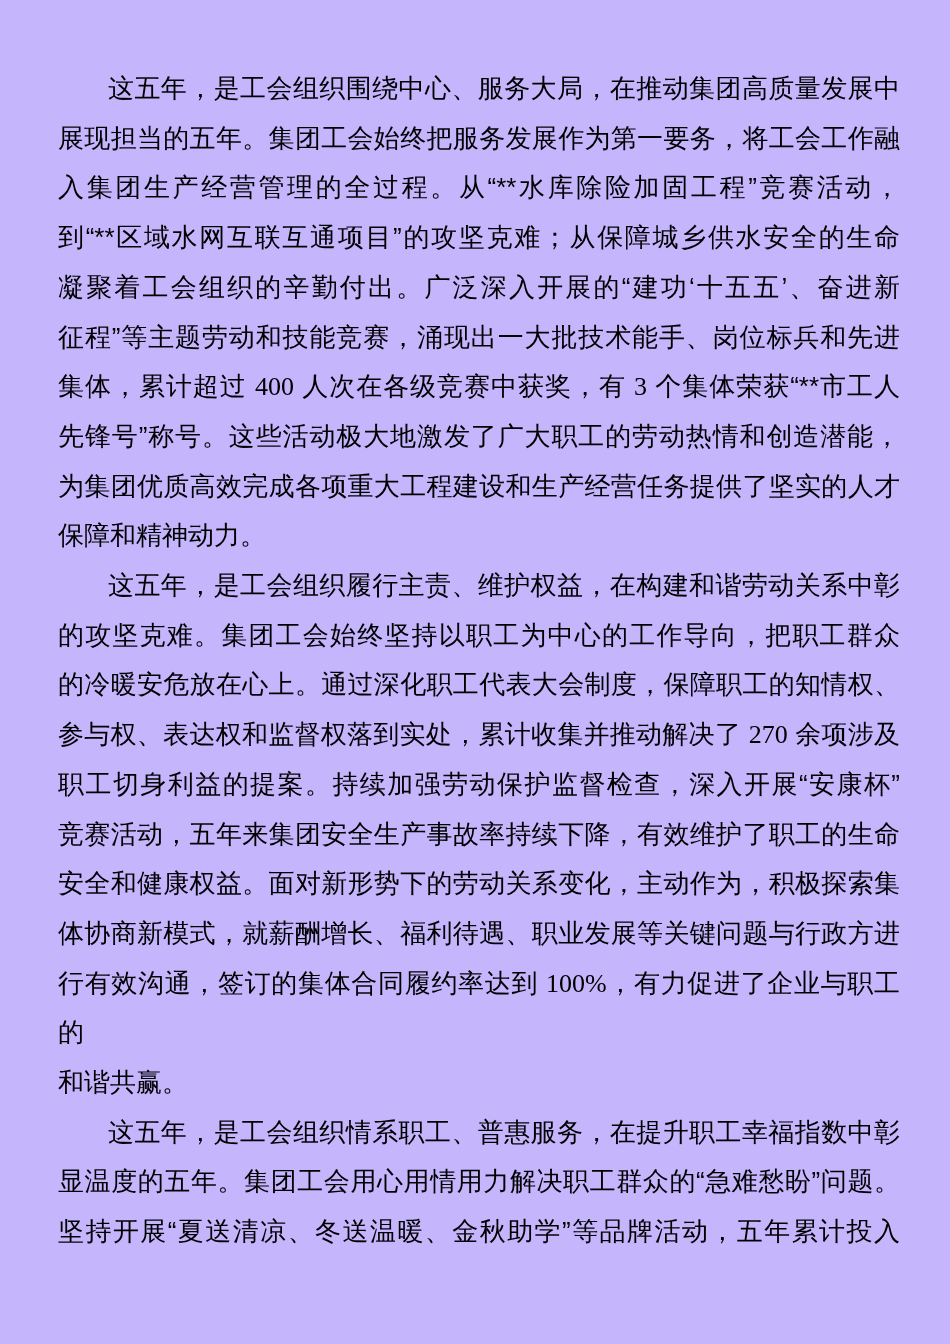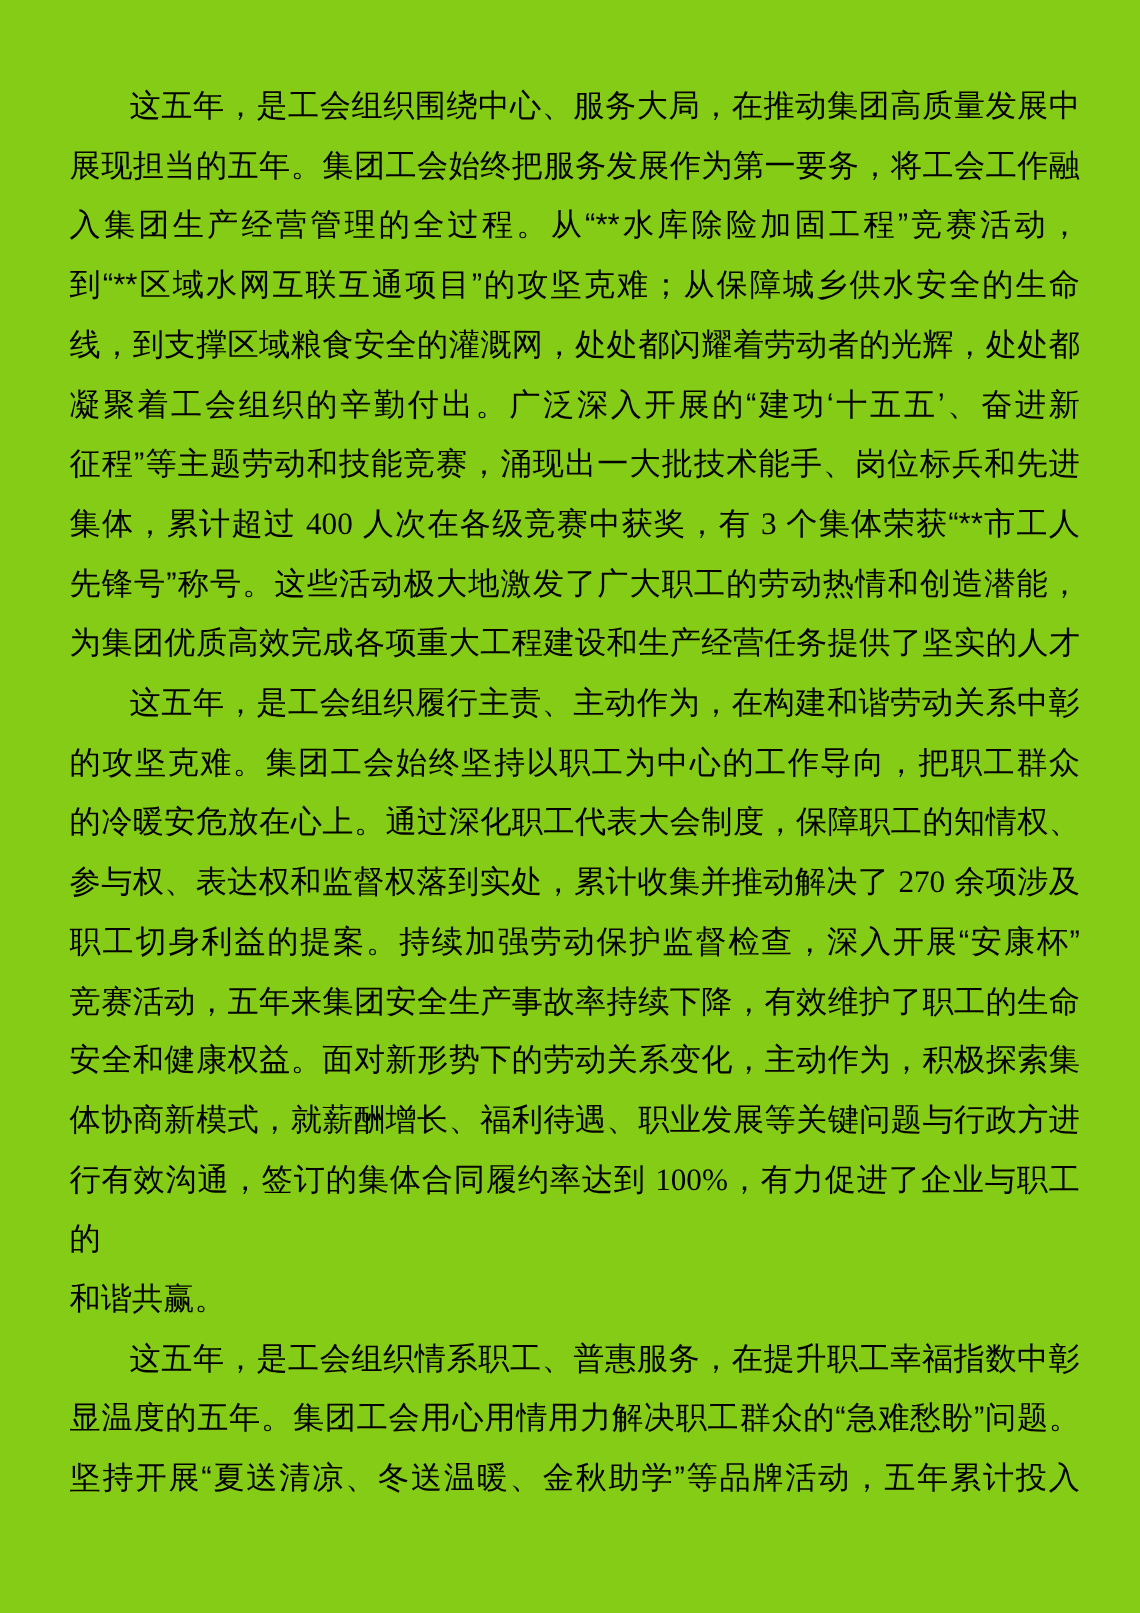--- a/index.html
+++ b/index.html
@@ -5,21 +5,21 @@
   html, body {
     margin: 0;
     padding: 0;
     background: #ffffff;
   }
   .page {
     position: relative;
     width: 950px;
     height: 1344px;
     box-sizing: border-box;
-    background: #84cc16;
+    background: #c4b5fd;
     overflow: hidden;
     padding: 64px 50px 0 58px;
     font-family: "Liberation Sans", sans-serif;
     color: #000000;
   }
   .doc-body {
     width: 100%;
   }
   .paragraph {
     margin: 0;
@@ -49,29 +49,29 @@
 </head>
 <body>
 
 <div class="page">
   <div class="doc-body">
       <div class="paragraph">
         <div class="line indent">这五年，是工会组织围绕中心、服务大局，在推动集团高质量发展中</div>
         <div class="line">展现担当的五年。集团工会始终把服务发展作为第一要务，将工会工作融</div>
         <div class="line">入集团生产经营管理的全过程。从“**水库除险加固工程”竞赛活动，</div>
         <div class="line">到“**区域水网互联互通项目”的攻坚克难；从保障城乡供水安全的生命</div>
-        <div class="line">线，到支撑区域粮食安全的灌溉网，处处都闪耀着劳动者的光辉，处处都</div>
         <div class="line">凝聚着工会组织的辛勤付出。广泛深入开展的“建功‘十五五’、奋进新</div>
         <div class="line">征程”等主题劳动和技能竞赛，涌现出一大批技术能手、岗位标兵和先进</div>
         <div class="line">集体，累计超过 <span class="num">400</span> 人次在各级竞赛中获奖，有 <span class="num">3</span> 个集体荣获“**市工人</div>
         <div class="line">先锋号”称号。这些活动极大地激发了广大职工的劳动热情和创造潜能，</div>
         <div class="line">为集团优质高效完成各项重大工程建设和生产经营任务提供了坚实的人才</div>
+        <div class="line para-end">保障和精神动力。</div>
       </div>
       <div class="paragraph">
-        <div class="line indent">这五年，是工会组织履行主责、主动作为，在构建和谐劳动关系中彰</div>
+        <div class="line indent">这五年，是工会组织履行主责、维护权益，在构建和谐劳动关系中彰</div>
         <div class="line">的攻坚克难。集团工会始终坚持以职工为中心的工作导向，把职工群众</div>
         <div class="line">的冷暖安危放在心上。通过深化职工代表大会制度，保障职工的知情权、</div>
         <div class="line">参与权、表达权和监督权落到实处，累计收集并推动解决了 <span class="num">270</span> 余项涉及</div>
         <div class="line">职工切身利益的提案。持续加强劳动保护监督检查，深入开展“安康杯”</div>
         <div class="line">竞赛活动，五年来集团安全生产事故率持续下降，有效维护了职工的生命</div>
         <div class="line">安全和健康权益。面对新形势下的劳动关系变化，主动作为，积极探索集</div>
         <div class="line">体协商新模式，就薪酬增长、福利待遇、职业发展等关键问题与行政方进</div>
         <div class="line">行有效沟通，签订的集体合同履约率达到 <span class="num">100%</span>，有力促进了企业与职工的</div>
         <div class="line para-end">和谐共赢。</div>
       </div>

